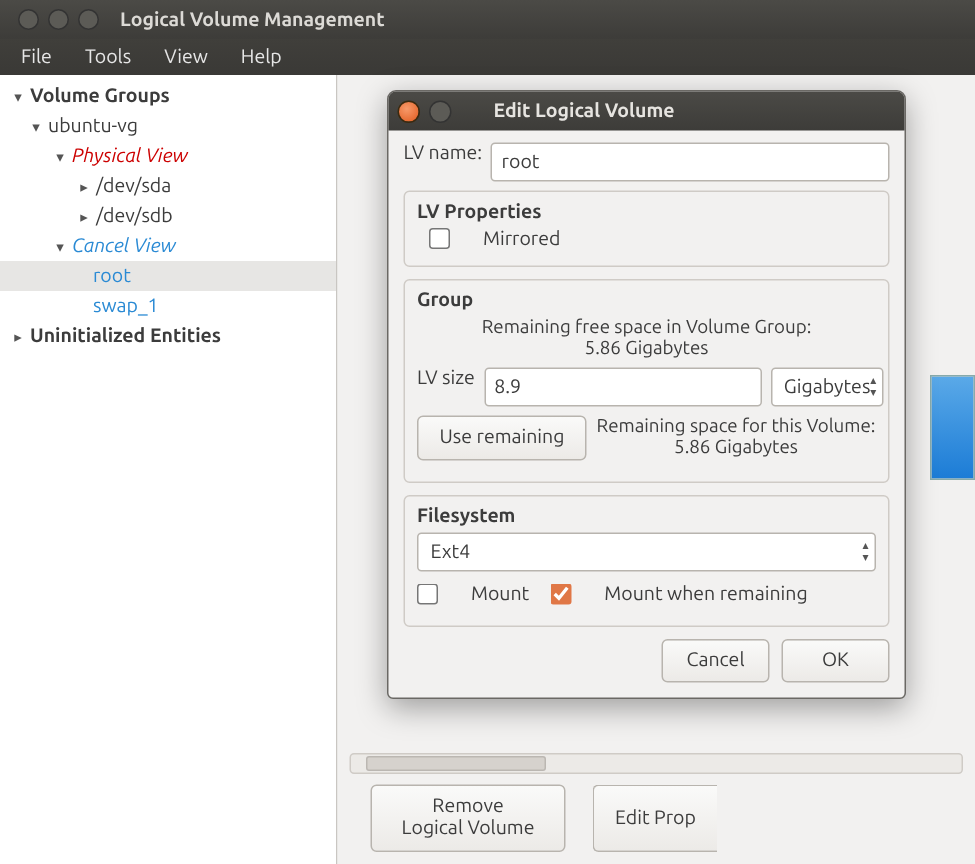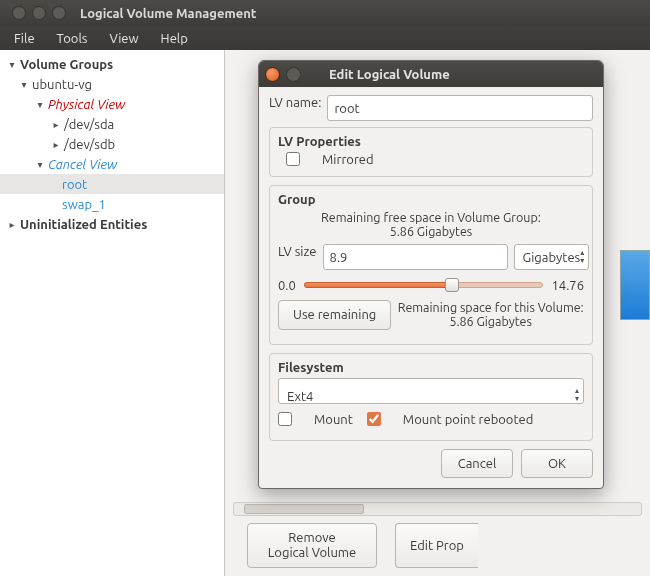--- a/index.html
+++ b/index.html
@@ -169,50 +169,41 @@
       <div class="center small-note" style="white-space:pre-line; margin-bottom:6px;">Remaining free space in Volume Group:
 5.86 Gigabytes</div>
       <div class="row">
         <span class="lbl">LV size</span>
         <input class="text" style="flex: 1 1 0%;" value="8.9">
         <div class="spin-wrap" style="width:110px">
           <span class="val">Gigabytes</span>
           <span class="arrows">▴<br>▾</span>
         </div>
       </div>
-      <div class="slider-row">
-        <span>0.0</span>
-        <div class="slider">
-          <div class="track-full"></div>
-          <div class="track-fill"></div>
-          <div class="handle"></div>
-        </div>
-        <span>14.76</span>
-      </div>
       <div class="row">
         <button class="btn">Use remaining</button>
         <span class="small-note center" style="flex:1; white-space:pre-line;">Remaining space for this Volume:
 5.86 Gigabytes</span>
       </div>
     </div>
 
     <div class="group">
       <div class="group-title">Filesystem</div>
-      <div class="spin-wrap" style="width:100%; margin-bottom:8px;align-items:flex-end;">
+      <div class="spin-wrap" style="width:100%; margin-bottom:8px;">
         <span class="val">Ext4</span>
         <span class="arrows">▴<br>▾</span>
       </div>
       <div class="row" style="gap:14px;">
         <label class="chk" style="margin-left:0">
           <input type="checkbox" style="">
           <span>Mount</span>
         </label>
         <label class="chk" style="margin-left:0">
           <input type="checkbox" checked="" style="">
-          <span>Mount point rebooted</span>
+          <span>Mount when remaining</span>
         </label>
       </div>
     </div>
 
     <div class="dlg-btns">
       <button class="btn std">Cancel</button>
       <button class="btn std">OK</button>
     </div>
   </div>
 </div>

